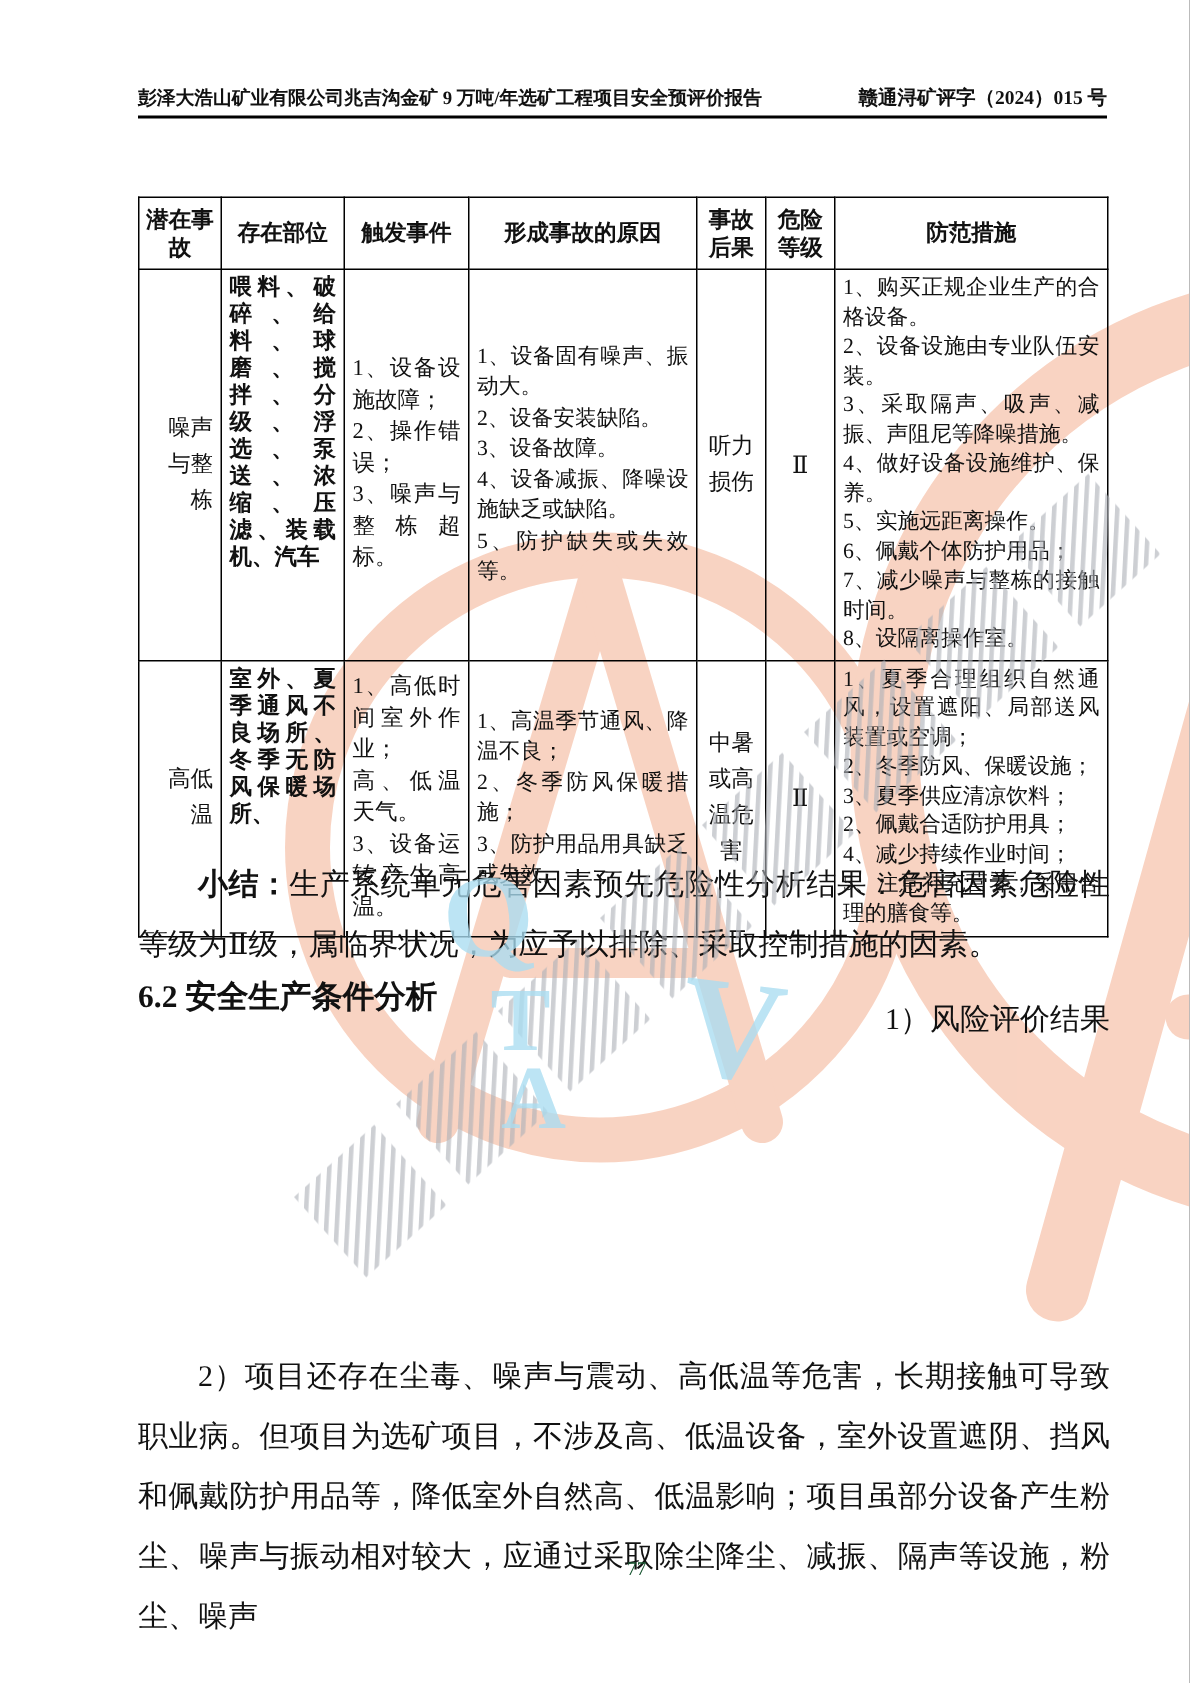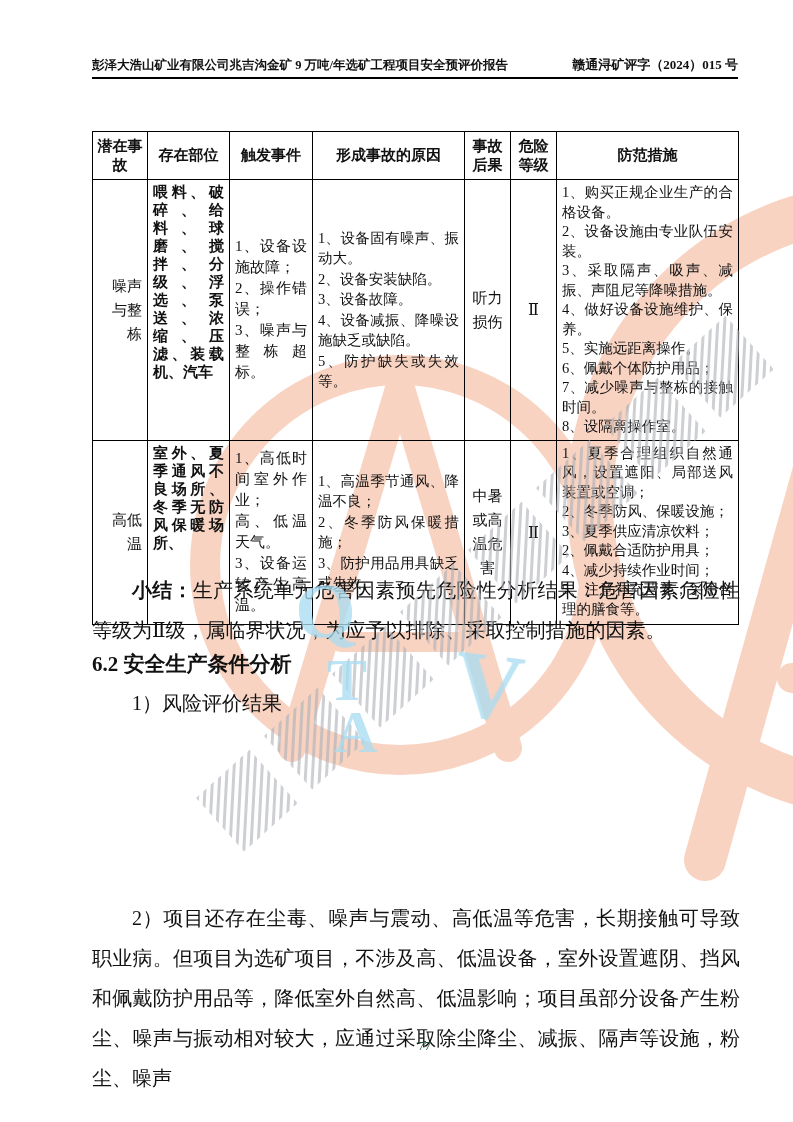--- a/index.html
+++ b/index.html
@@ -42,22 +42,22 @@
   .summary{
     position:absolute;top:570px;left:92px;width:648px;margin:0;
     font-size:20px;line-height:40px;text-align:justify;text-indent:2em;
   }
   .summary .lbl{font-weight:bold;}
   .sec-title{
     position:absolute;top:650px;left:92px;width:648px;margin:0;
     font-size:21px;font-weight:bold;
   }
   .sub-item{
-    position:absolute;top:687px;left:92px;width:648px;margin:0;
-    font-size:20px;line-height:32px;text-indent:2em;
+    position:absolute;top:664px;left:92px;width:648px;margin:0;
+    font-size:20px;line-height:32px;text-indent:2em;text-align:right;
   }
   .body-para{
     position:absolute;left:92px;width:648px;margin:0;
     font-size:20px;line-height:40px;text-align:justify;text-indent:2em;
   }
   .para-1{top:720px;}
   .para-2{top:898px;}
   .page-num{
     position:absolute;top:1038px;left:0;width:793px;
     text-align:center;font-size:13px;color:#14532d;margin-left:28px;

